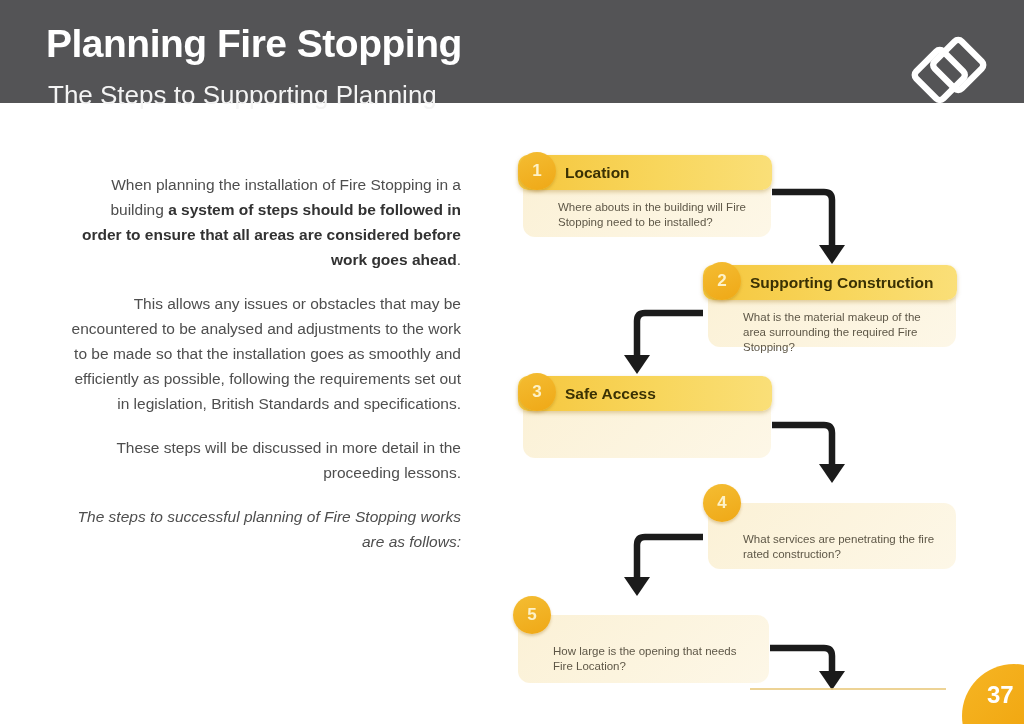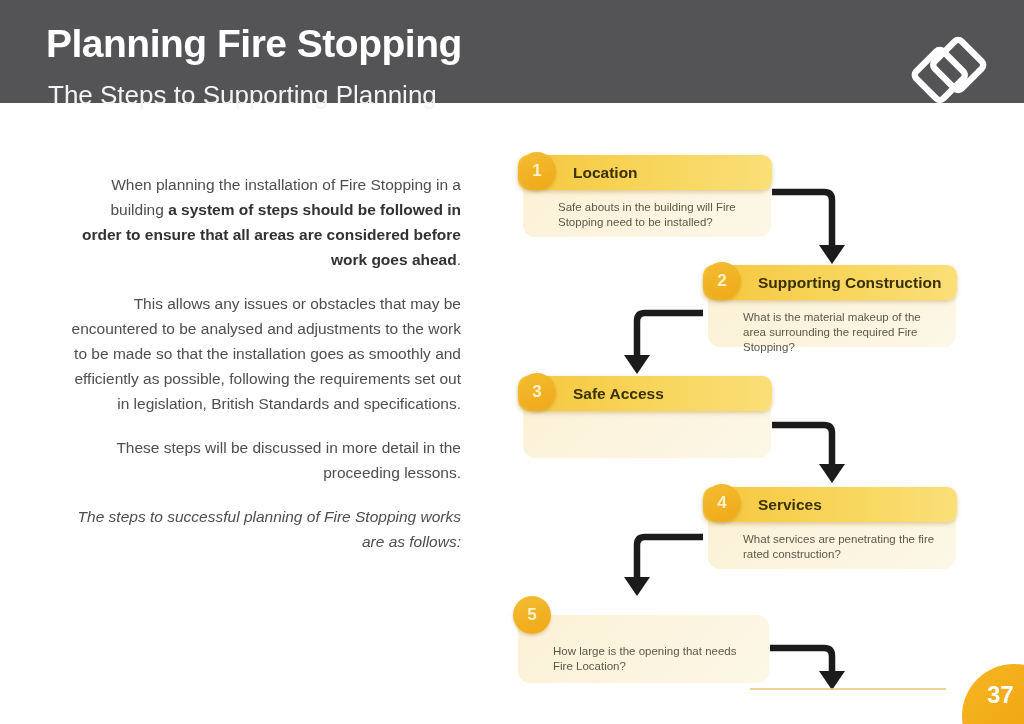--- a/index.html
+++ b/index.html
@@ -42,21 +42,21 @@
     border-radius:12px;
   }
   .step .band{
     position:absolute;left:0;right:0;top:0;height:35px;
     background:linear-gradient(90deg,#f5c63d 0%,#f8d65c 55%,#fadf78 100%);
     border-radius:10px;
     box-shadow:0 2px 4px rgba(160,120,20,.35);
   }
   .step .band .t{
     position:absolute;left:47px;top:0;line-height:35px;
-    font-size:15.5px;font-weight:700;color:#3a3104;white-space:nowrap;margin-left:8px;
+    font-size:15.5px;font-weight:700;color:#3a3104;white-space:nowrap;
   }
   .step .badge{
     position:absolute;left:0;top:-3px;width:38px;height:38px;border-radius:50%;
     background:linear-gradient(160deg,#f4bd33 0%,#efa816 100%);
     color:#fdf2c8;font-size:17px;font-weight:700;
     display:flex;align-items:center;justify-content:center;
     box-shadow:0 2px 3px rgba(160,110,10,.3);
   }
   .step .desc{
     position:absolute;left:40px;right:14px;top:45px;
@@ -103,21 +103,21 @@
   </div>
 
   <div>
 
     <div class="step" style="left:518px;top:155px;width:254px;height:82px;">
       <div class="body"></div>
       <div class="band">
         <span class="t">Location</span>
       </div>
       <div class="badge">1</div>
-      <div class="desc">Safe abouts in the building will Fire Stopping need to be installed?</div>
+      <div class="desc">Where abouts in the building will Fire Stopping need to be installed?</div>
     </div>
 
     <div class="step" style="left:703px;top:265px;width:254px;height:82px;">
       <div class="body"></div>
       <div class="band">
         <span class="t">Supporting Construction</span>
       </div>
       <div class="badge">2</div>
       <div class="desc">What is the material makeup of the area surrounding the required Fire Stopping?</div>
     </div>
@@ -125,23 +125,20 @@
     <div class="step" style="left:518px;top:376px;width:254px;height:82px;">
       <div class="body"></div>
       <div class="band">
         <span class="t">Safe Access</span>
       </div>
       <div class="badge">3</div>
     </div>
 
     <div class="step" style="left:703px;top:487px;width:254px;height:82px;">
       <div class="body"></div>
-      <div class="band">
-        <span class="t">Services</span>
-      </div>
       <div class="badge">4</div>
       <div class="desc">What services are penetrating the fire rated construction?</div>
     </div>
 
     <div class="step" style="left:513px;top:599px;width:257px;height:84px;">
       <div class="body"></div>
       <div class="badge">5</div>
       <div class="desc">How large is the opening that needs Fire Location?</div>
     </div>
 

